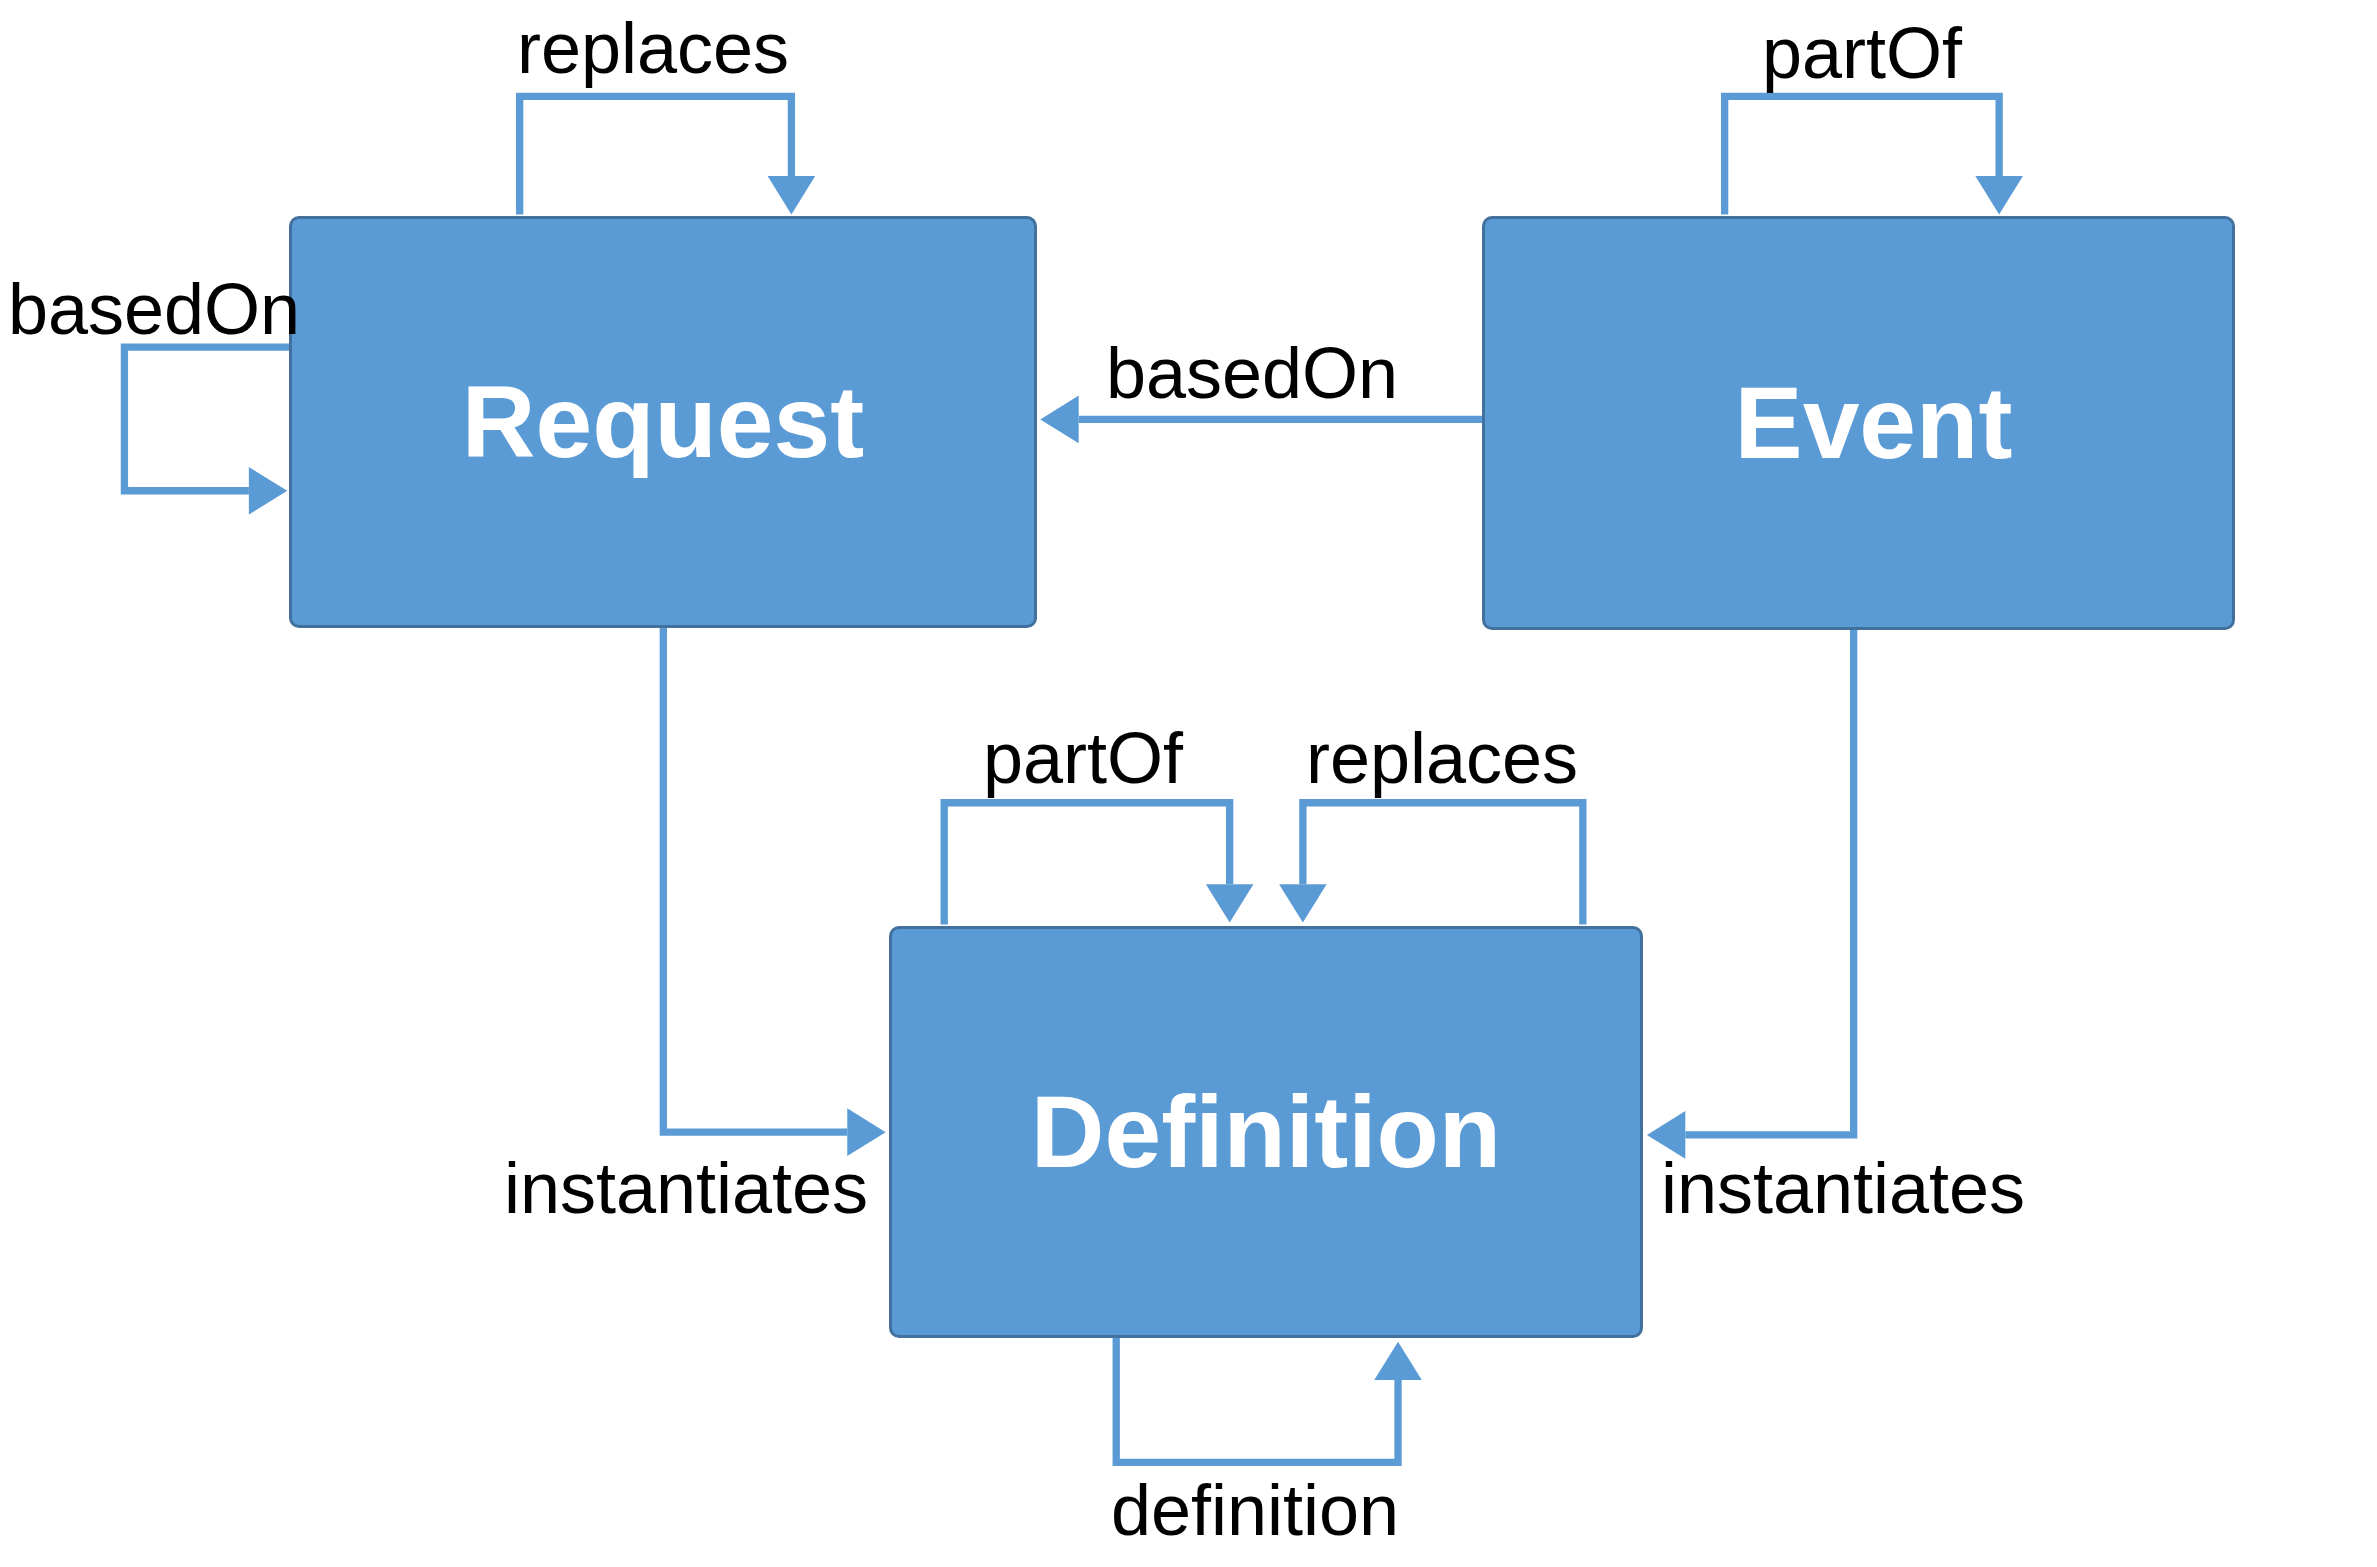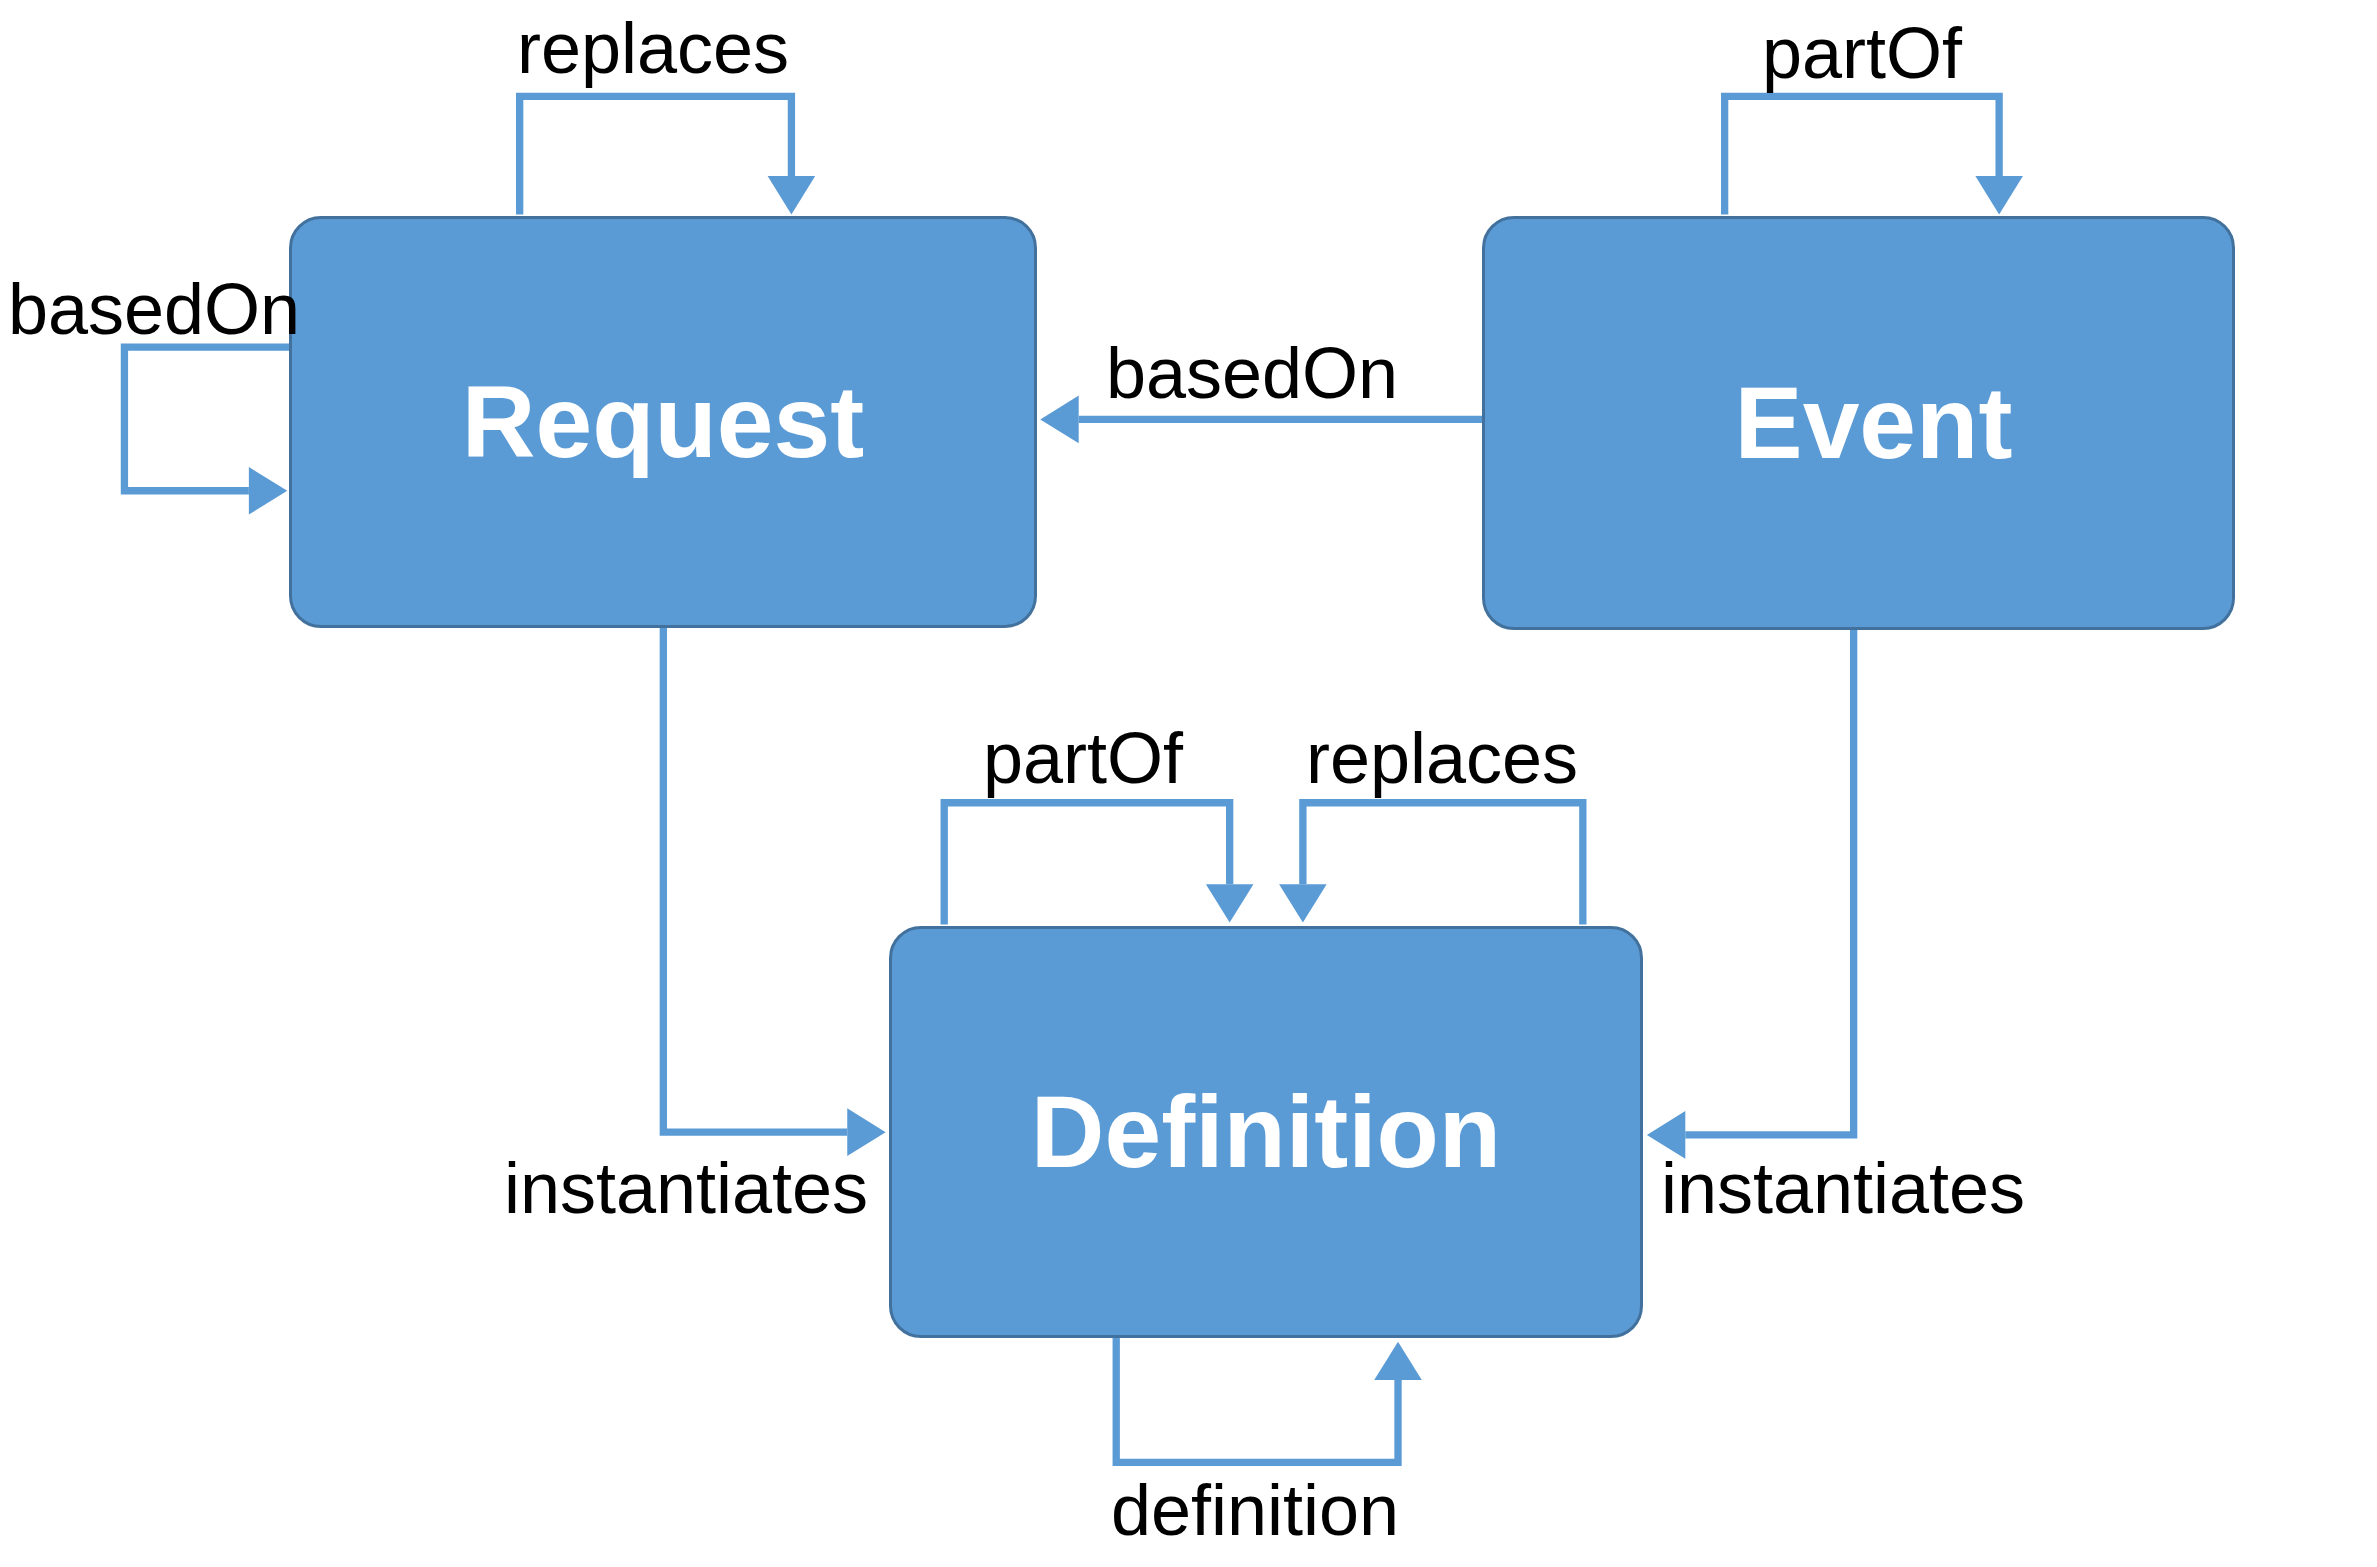--- a/index.html
+++ b/index.html
@@ -28,21 +28,21 @@
   }
   .edge-head {
     fill: #5B9BD5;
     stroke: none;
   }
   .node {
     position: absolute;
     box-sizing: border-box;
     background: #5B9BD5;
     border: 3.7px solid #41719C;
-    border-radius: 32px;
+    border-radius: 10px;
     display: flex;
     align-items: center;
     justify-content: center;
   }
   .node-request    { left: 289px;  top: 216px;  width: 748px; height: 412px; }
   .node-event      { left: 1482px; top: 216px;  width: 753px; height: 414px; padding-left: 30px; }
   .node-definition { left: 889px;  top: 926px; width: 754px; height: 412px; }
   .node-title {
     color: #ffffff;
     font-weight: bold;

